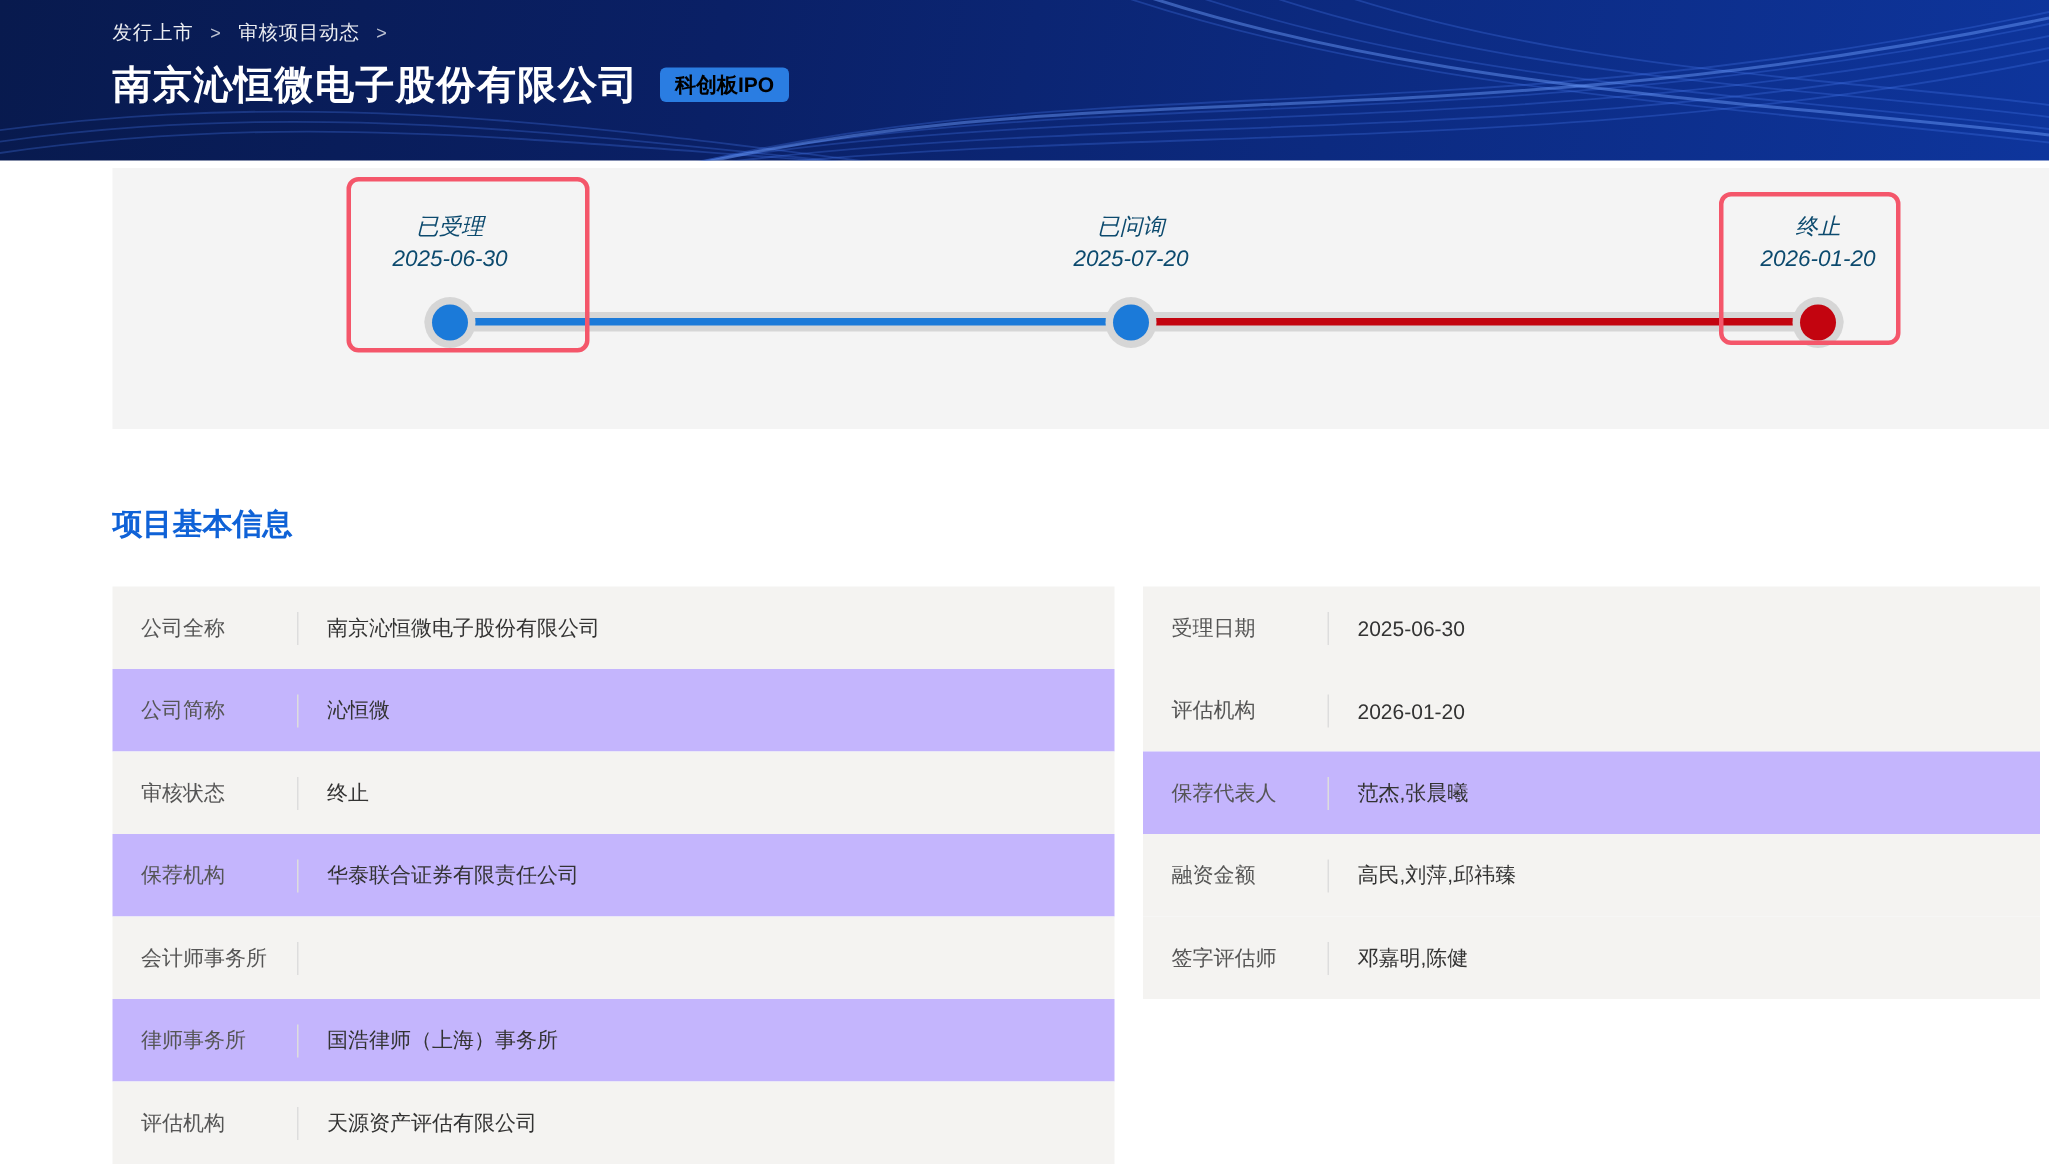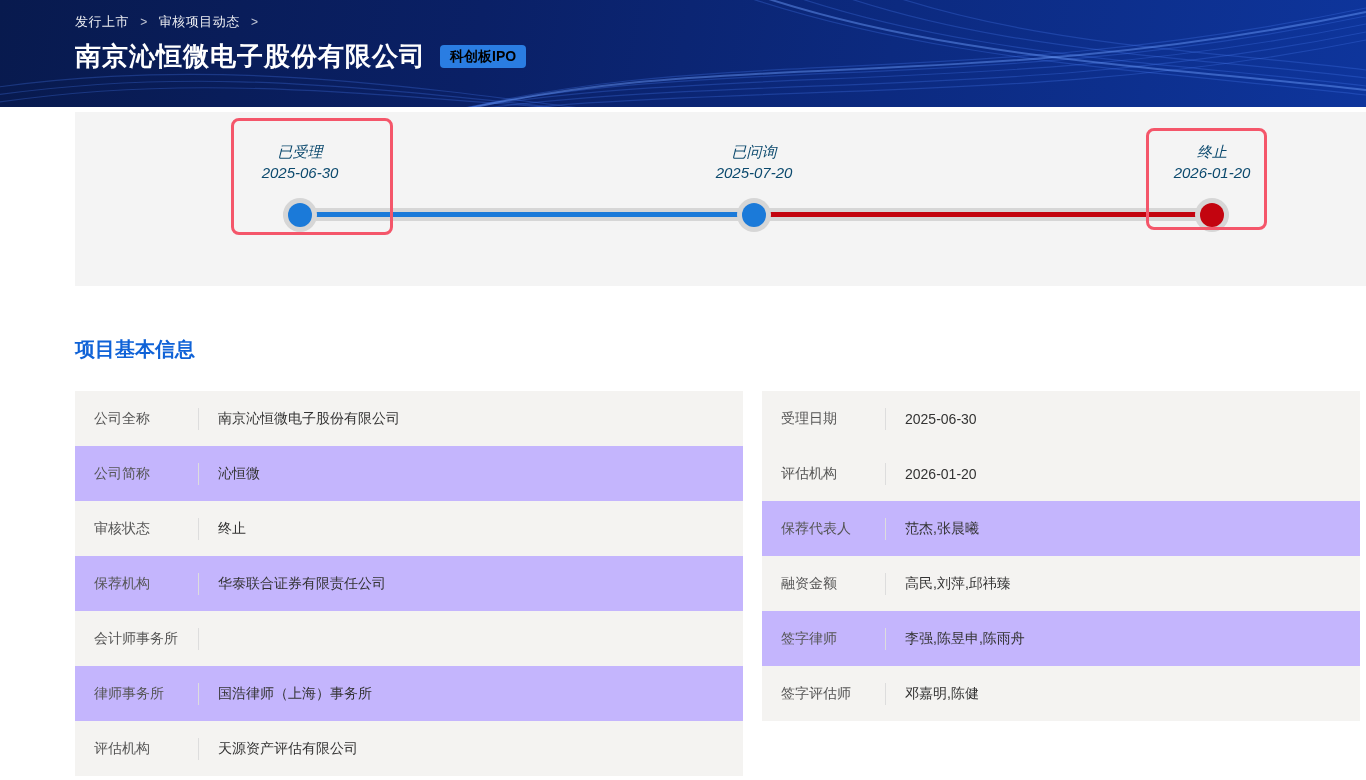--- a/index.html
+++ b/index.html
@@ -175,24 +175,19 @@
     <div class="info-row">
       <span class="info-label">保荐代表人</span>
       <span class="info-divider"></span>
       <span class="info-value">范杰,张晨曦</span>
     </div>
     <div class="info-row alt">
       <span class="info-label">融资金额</span>
       <span class="info-divider"></span>
       <span class="info-value">高民,刘萍,邱祎臻</span>
     </div>
-    <div class="info-row">
-      <span class="info-label">签字律师</span>
-      <span class="info-divider"></span>
-      <span class="info-value">李强,陈昱申,陈雨舟</span>
-    </div>
     <div class="info-row alt">
       <span class="info-label">签字评估师</span>
       <span class="info-divider"></span>
       <span class="info-value">邓嘉明,陈健</span>
     </div>
   </div>
 </div>
 
 </body></html>

